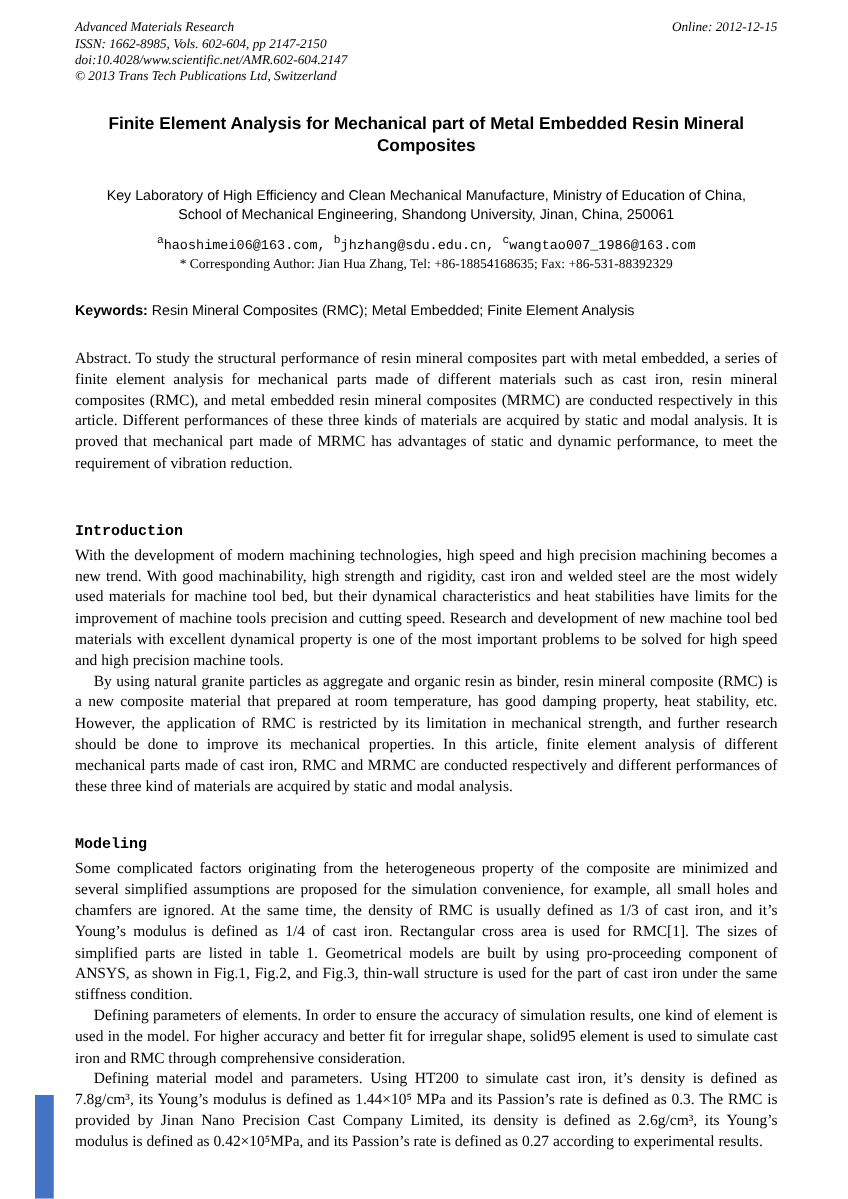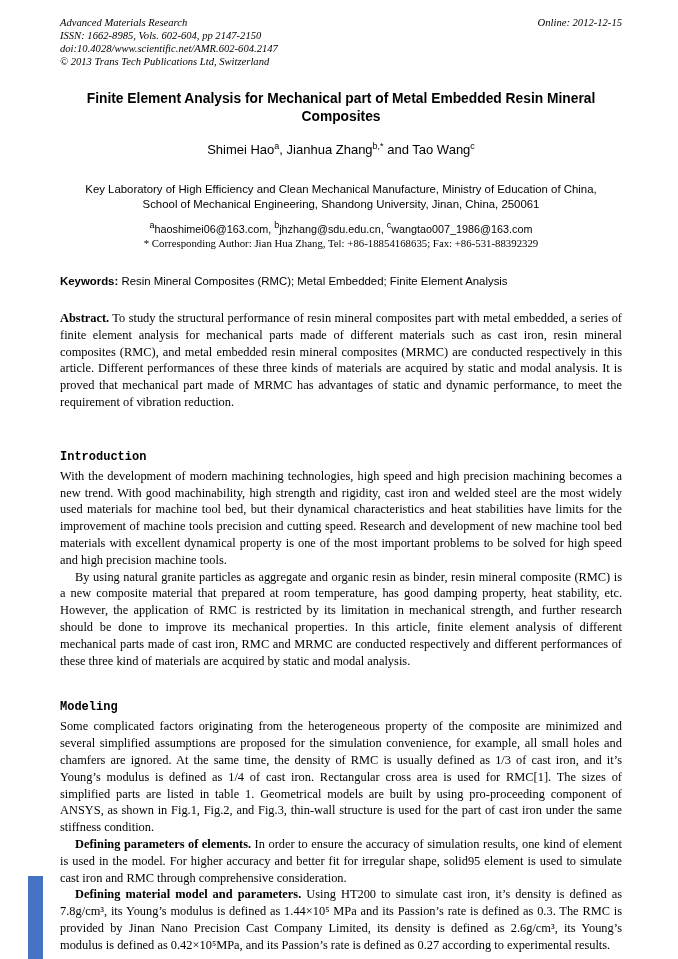--- a/index.html
+++ b/index.html
@@ -63,21 +63,21 @@
     font-family: "Liberation Sans", sans-serif;
     font-size: 11.4px;
     line-height: 14.5px;
     padding: 0 14px;
   }
 
   
   .emails {
     margin-top: 11px;
     text-align: center;
-    font-family: Liberation Sans, sans-serif;
+    font-family: Liberation Mono, monospace;
     font-size: 10.8px;
     line-height: 14px;
   }
   .corresponding {
     text-align: center;
     font-family: Liberation Serif, serif;
     font-size: 10.8px;
     line-height: 14px;
   }
 
@@ -92,21 +92,21 @@
 
   
   .abstract, .body-par {
     font-family: "Liberation Serif", serif;
     font-size: 12.4px;
     line-height: 16.8px;
     text-align: justify;
     margin: 0;
   }
   .abstract { margin-top: 21px; }
-  .bold-lead { font-weight: bold; }
+  .bold-lead { font-weight: normal; }
 
   .section-heading {
     font-family: Liberation Mono, monospace;
     font-weight: bold;
     font-size: 12px;
     line-height: 17px;
     margin-top: 30px;
     margin-bottom: 2px;
   }
   .section-heading.first { margin-top: 38px; }
@@ -132,23 +132,20 @@
       <span>Advanced Materials Research</span>
       <span>Online: 2012-12-15</span>
     </div>
     <div>ISSN: 1662-8985, Vols. 602-604, pp 2147-2150</div>
     <div>doi:10.4028/www.scientific.net/AMR.602-604.2147</div>
     <div>© 2013 Trans Tech Publications Ltd, Switzerland</div>
   </div>
 
   <div class="title">Finite Element Analysis for Mechanical part of Metal Embedded Resin Mineral Composites</div>
 
-  <div class="authors">
-    <span>Shimei Hao</span><sup>a</sup><span>, </span><span>Jianhua Zhang</span><sup>b,*</sup><span> and </span><span>Tao Wang</span><sup>c</sup>
-  </div>
 
   <div class="affiliation">Key Laboratory of High Efficiency and Clean Mechanical Manufacture, Ministry of Education of China, School of Mechanical Engineering, Shandong University, Jinan, China, 250061</div>
 
   <div class="emails">
     <sup>a</sup><span>haoshimei06@163.com, </span><sup>b</sup><span>jhzhang@sdu.edu.cn, </span><sup>c</sup><span>wangtao007_1986@163.com</span>
   </div>
   <div class="corresponding">* Corresponding Author: Jian Hua Zhang, Tel: +86-18854168635; Fax: +86-531-88392329</div>
 
   <div class="keywords">
     <span class="kw-label">Keywords:</span><span> Resin Mineral Composites (RMC); Metal Embedded; Finite Element Analysis</span>

